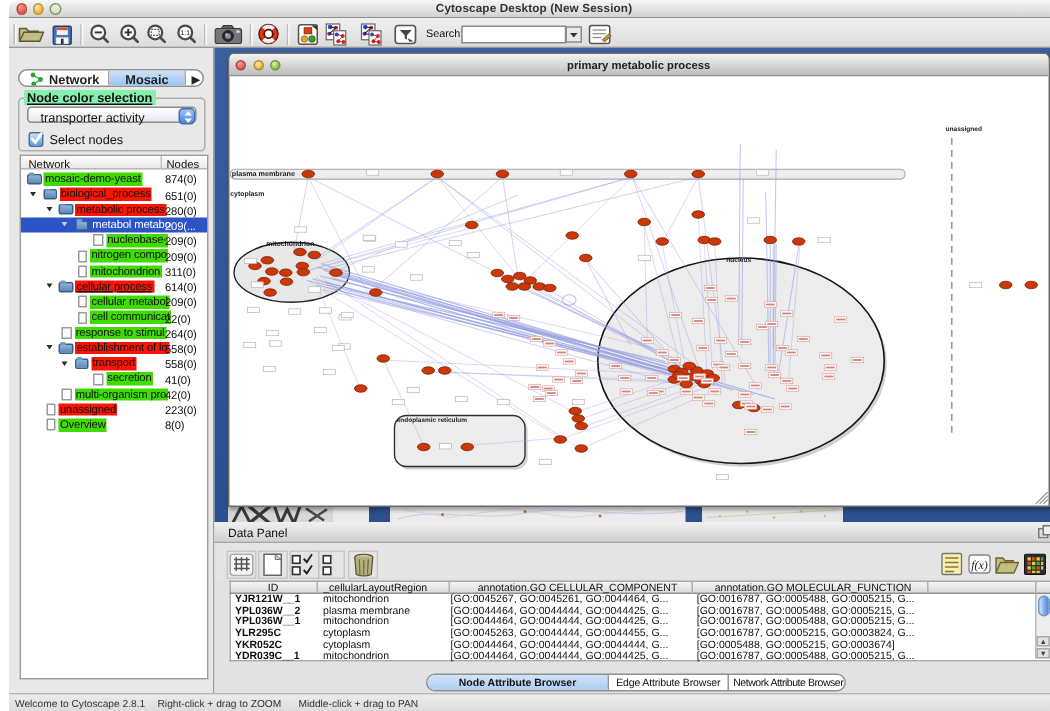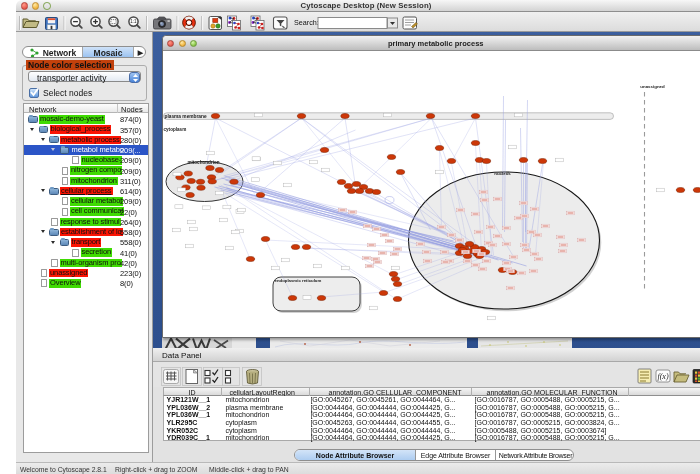--- a/index.html
+++ b/index.html
@@ -1,27 +1,27 @@
 <!DOCTYPE html>
 <html><head><meta charset="utf-8"><style>
 *{margin:0;padding:0;box-sizing:border-box;}
 html,body{width:700px;height:474px;font-family:"Liberation Sans",sans-serif;background:#fff;overflow:hidden;}
-#win{position:absolute;left:16px;top:0;width:565px;height:474px;}
+#win{position:absolute;left:6px;top:0;width:565px;height:474px;}
 .abs{position:absolute;}
 #titlebar{left:0;top:0;width:700px;height:11.5px;background:linear-gradient(#f7f7f7,#d3d3d3);border-bottom:1px solid #8e8e8e;border-radius:6px 6px 0 0;}
 .light{width:7.6px;height:7.6px;border-radius:50%;top:2.1px;}
 #titletext{width:700px;top:1px;text-align:center;font-size:7.8px;font-weight:bold;color:#333;letter-spacing:0.1px;}
 #toolbar{left:0;top:11.5px;width:700px;height:20.5px;background:linear-gradient(#f0f0f0,#dcdcdc);border-bottom:1px solid #9a9a9a;}
 #ctrl{left:0;top:32px;width:137px;height:430px;background:#e8e8e8;border-right:1px solid #9c9c9c;}
 #ctrlhead{left:0;top:0;width:136px;height:13px;background:linear-gradient(#f2f2f2,#d5d5d5);border-bottom:1px solid #aaa;}
 #ctrlhead span{position:absolute;left:5px;top:2px;font-size:8.5px;color:#111;}
 #tabs{left:6px;top:14px;width:124px;height:12px;background:#fff;border:1px solid #8f8f8f;border-radius:6px;overflow:hidden;}
 .tabseg{position:absolute;top:0;height:12px;font-size:8.5px;font-weight:bold;color:#222;text-align:center;}
 #grpbox{left:6px;top:33px;width:125px;height:36px;border:1px solid #adadad;border-radius:3px;}
-#grplab{left:10px;top:28px;font-size:8.5px;font-weight:bold;color:#111;background:#c2410c;padding:0 2px;}
+#grplab{left:10px;top:28px;font-size:8.5px;font-weight:bold;color:#111;background:#86efac;padding:0 2px;text-decoration:underline;}
 #combo{left:12px;top:39px;width:113px;height:11px;background:linear-gradient(#ffffff,#e3e9f2);border:1px solid #8a8a8a;border-radius:3px;font-size:8.5px;color:#111;}
 #combo .ct{position:absolute;left:8px;top:0.5px;}
 #combostep{position:absolute;right:0px;top:-0.5px;width:11px;height:11.5px;background:linear-gradient(#9fc4f2,#4a84d8);border:1px solid #4a6da8;border-radius:3px;}
 #checkbox{left:13px;top:56px;width:9.5px;height:9.5px;background:linear-gradient(#cfe4fa,#5f97dd);border:1px solid #4a6fa5;border-radius:2px;}
 #checklab{left:27px;top:56px;font-size:8.5px;color:#111;}
 #treebox{left:7px;top:71px;width:126px;height:350px;background:#fff;border:1px solid #9c9c9c;}
 #treehead{position:absolute;left:0;top:0;width:124px;height:9px;background:linear-gradient(#fdfdfd,#e9e9e9);border-bottom:1px solid #b5b5b5;font-size:7.5px;color:#111;}
 .trow{position:absolute;left:0;width:124px;height:10.45px;font-size:7.5px;letter-spacing:-0.1px;white-space:nowrap;}
 .trow .lab{position:absolute;top:0.8px;padding:0 1px;line-height:8.6px;color:#101010;}
 .trow .cnt{position:absolute;left:96px;top:1.2px;color:#101010;}
@@ -176,21 +176,21 @@
         </div>
         <div class="trow" style="top:10.30px;">
           <span class="fold" style="left:4px;"></span>
           <span class="lab bgG" style="left:15px;">mosaic-demo-yeast</span>
           <span class="cnt">874(0)</span>
         </div>
         <div class="trow" style="top:20.55px;padding-left:10px;">
           <span class="exp" style="left:6px;border-top-color:#2a2a2a;"></span>
           <span class="fold" style="left:14.5px;"></span>
           <span class="lab bgR" style="left:25.5px;">biological_process</span>
-          <span class="cnt">357(0)</span>
+          <span class="cnt">651(0)</span>
         </div>
         <div class="trow" style="top:30.80px;">
           <span class="exp" style="left:16.5px;border-top-color:#2a2a2a;"></span>
           <span class="fold" style="left:25px;"></span>
           <span class="lab bgR" style="left:36px;">metabolic process</span>
           <span class="cnt">280(0)</span>
         </div>
         <div class="trow" style="top:41.05px;background:#2b55c7;color:#fff;">
           <span class="exp" style="left:27px;border-top-color:#c8c8d8;"></span>
           <span class="fold" style="left:35.5px;"></span>

